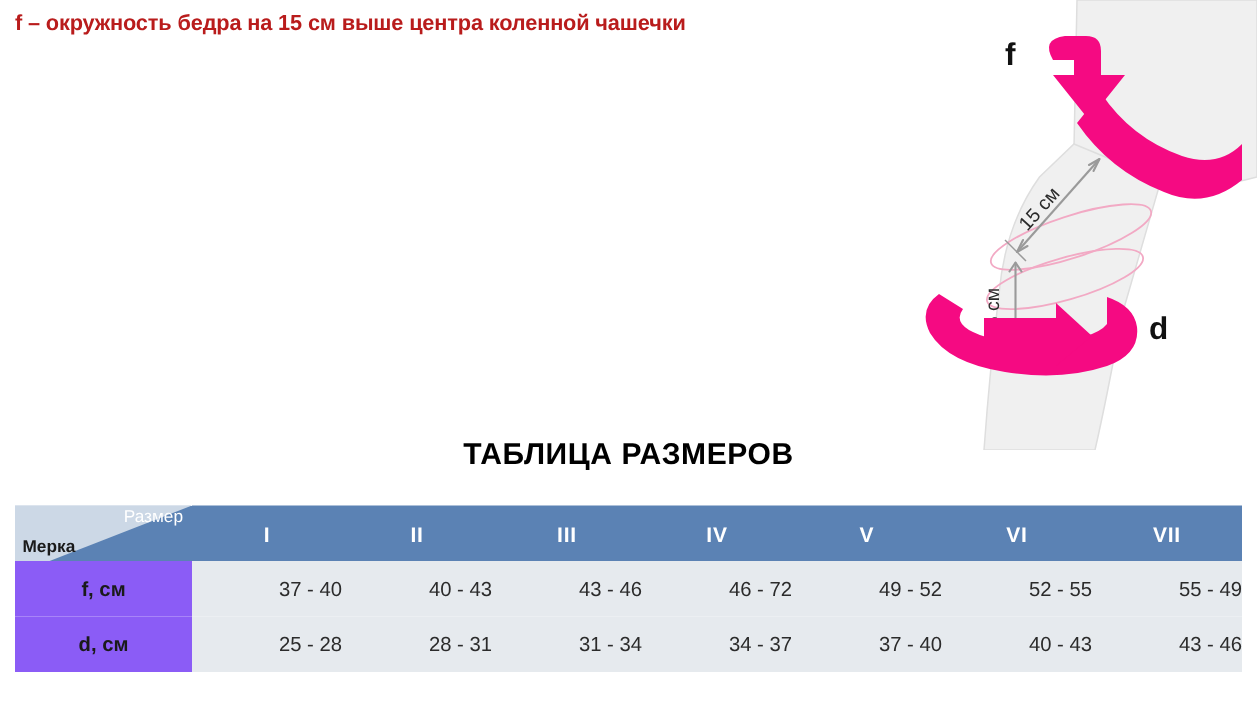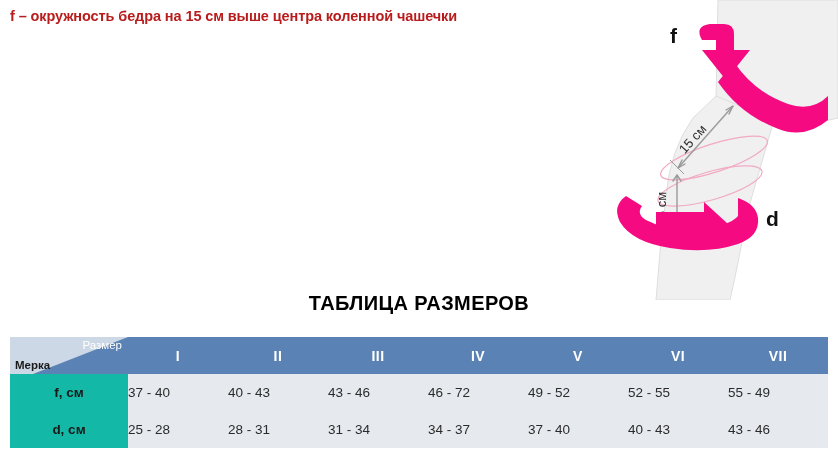--- a/index.html
+++ b/index.html
@@ -138,35 +138,35 @@
     background: #5b82b4;
     color: #ffffff;
     font-size: 14px;
     font-weight: 700;
     text-align: center;
     vertical-align: middle;
     letter-spacing: 0.5px;
   }
 
   .row-label {
-    background: #14b8a6;
+    background: #8b5cf6;
     color: #1a1a1a;
     font-size: 13.5px;
     font-weight: 700;
     text-align: center;
     vertical-align: middle;
     border-bottom: 3px solid #ffffff;
   }
   tr:last-child .row-label { border-bottom: 0; }
 
   .data-cell {
     background: #e6eaee;
     color: #2b2b2b;
     font-size: 13.5px;
-    text-align: left;
+    text-align: right;
     vertical-align: middle;
     border-bottom: 3px solid #ffffff;
   }
   tr:last-child .data-cell { border-bottom: 0; }
 </style>
 </head>
 <body>
 
 <div class="top-area">
 

